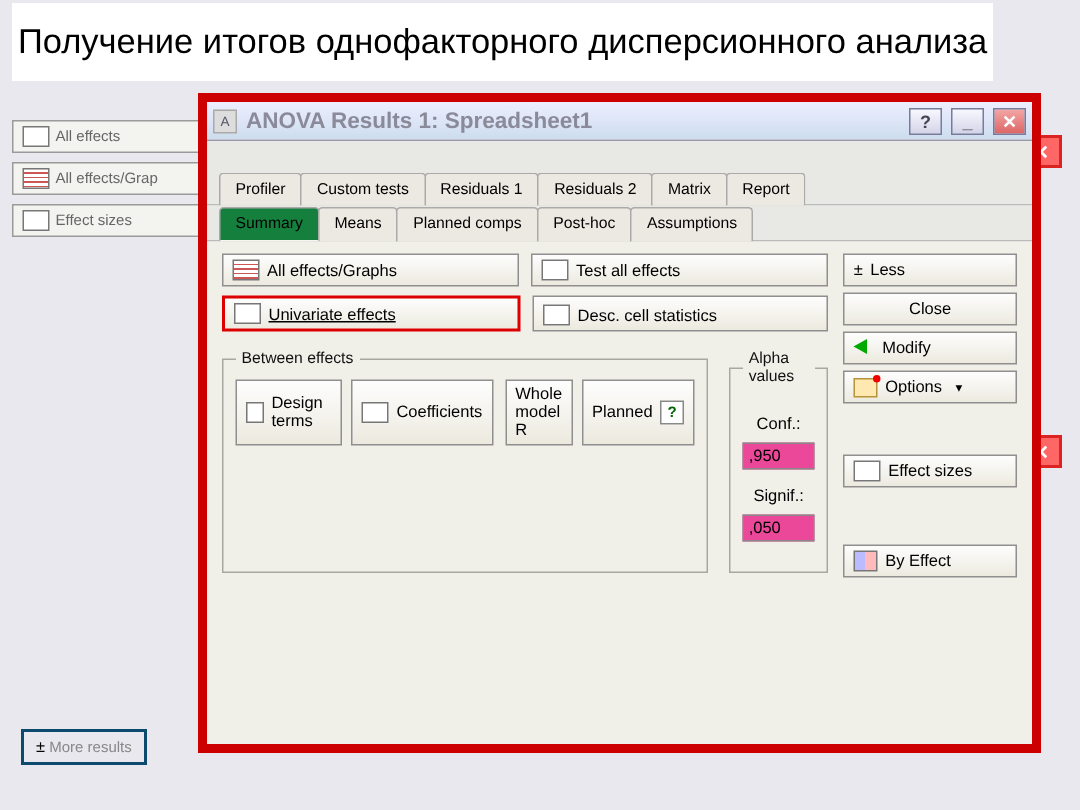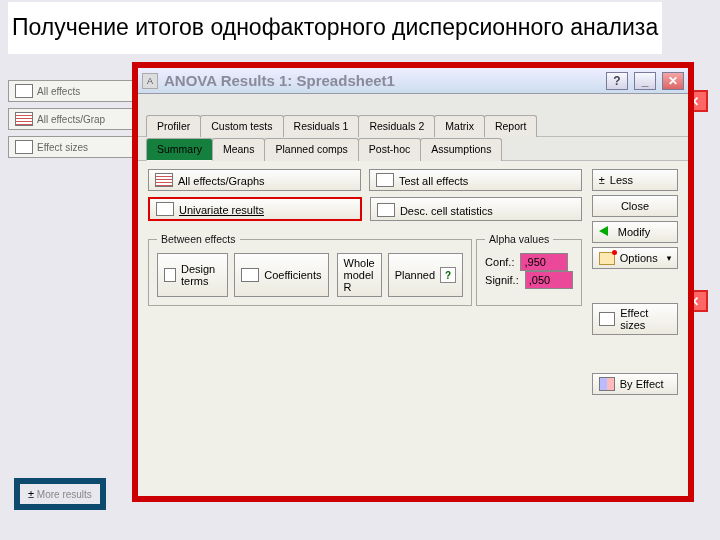--- a/index.html
+++ b/index.html
@@ -46,21 +46,21 @@
     padding: 3px 6px;
     font-size: 10px;
     color: #666;
     display: flex;
     align-items: center;
     gap: 4px;
   }
   .bg-more {
     position: absolute;
     bottom: 30px; left: 14px;
-    border: 6px solid #0c4a6e;
+    border: 2px solid #0c4a6e;
     padding: 4px 8px;
     font-size: 10px;
     color: #888;
     z-index: 1;
   }
   .bg-x {
     position: absolute;
     width: 28px; height: 22px;
     border: 2px solid #d22;
     background: #f66;
@@ -201,22 +201,23 @@
   .between-col {
     display: flex;
     flex-direction: row;
     gap: 6px;
     flex: 1;
   }
   .alpha-row {
     display: flex;
     align-items: center;
     gap: 6px;
-    margin: 0 0;
+    margin: 12px 0;
     font-size: 11px;
+    flex-direction: column;
   }
   .alpha-input {
     width: 48px;
     height: 18px;
     border: 1px solid #888;
     background: #ec4899;
     font-size: 11px;
     padding: 0 3px;
   }
   .arrow-left {
@@ -328,29 +329,29 @@
           <span>All effects/Graphs</span>
         </div>
         <div class="btn">
           <span class="mini-icon"></span>
           <span>Test all effects</span>
         </div>
       </div>
       <div class="row2">
         <div class="btn hl-red">
           <span class="mini-icon"></span>
-          <span class="u-underline">Univariate results</span>
+          <span class="u-underline">Univariate effects</span>
         </div>
         <div class="btn">
           <span class="mini-icon"></span>
           <span>Desc. cell statistics</span>
         </div>
       </div>
 
-      <div style="display:flex; gap:4px;justify-content:space-between;">
+      <div style="display:flex; gap:14px;justify-content:space-between;">
         <fieldset style="flex:1.4;">
           <legend>Between effects</legend>
           <div class="between-row">
             <div class="between-col">
               <div class="btn">
                 <span class="mini-icon"></span>
                 <span>Design terms</span>
               </div>
               <div class="btn">
                 <span class="mini-icon"></span>

